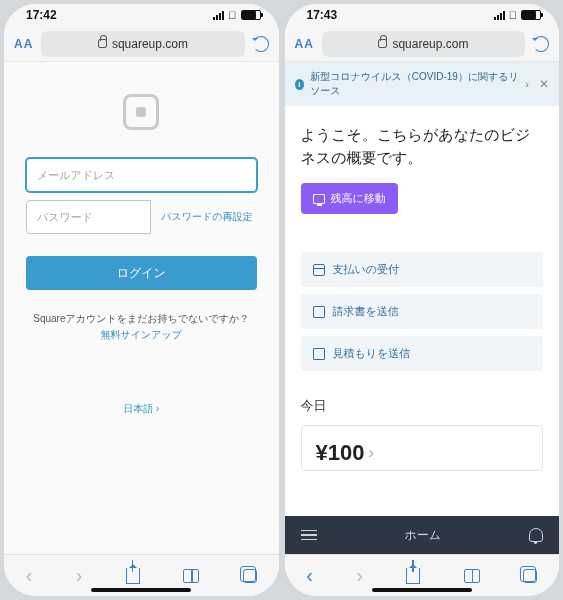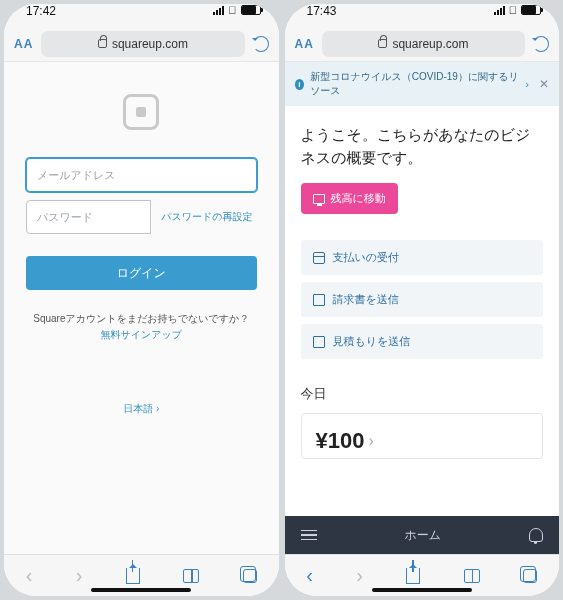--- a/index.html
+++ b/index.html
@@ -1,19 +1,19 @@
 <!DOCTYPE html>
 <html><head>
 <meta charset="utf-8">
 <style>
   * { box-sizing: border-box; margin: 0; padding: 0; font-family: -apple-system, BlinkMacSystemFont, "Hiragino Sans", sans-serif; }
   body { background: #d6d9dc; display: flex; gap: 6px; padding: 4px; }
   .phone { width: 276px; height: 592px; background: #fff; border-radius: 32px; overflow: hidden; display: flex; flex-direction: column; position: relative; }
   
-  .status { height: 22px; background: #f6f6f6; display: flex; align-items: flex-start; justify-content: space-between; padding: 0 18px 0 22px; font-size: 12px; font-weight: 400; color: #111; }
+  .status { height: 22px; background: #f6f6f6; display: flex; align-items: center; justify-content: space-between; padding: 0 18px 0 22px; font-size: 12px; font-weight: 700; color: #111; }
   .status .right { display: flex; align-items: center; gap: 4px; font-size: 11px; }
   .bars { display: inline-flex; align-items: flex-end; gap: 1px; }
   .bars i { width: 2px; background:#111; display:inline-block; }
   .bars i:nth-child(1){height:3px}.bars i:nth-child(2){height:5px}.bars i:nth-child(3){height:7px}.bars i:nth-child(4){height:9px}
   .batt { width:20px;height:10px;border:1px solid #111;border-radius:2px;position:relative;}
   .batt::after{content:"";position:absolute;right:-3px;top:2px;width:2px;height:4px;background:#111;border-radius:0 1px 1px 0;}
   .batt i{display:block;background:#111;height:100%;width:80%;border-radius:1px;}
   
   .addr { height: 36px; background: #f6f6f6; display:flex; align-items:center; gap:8px; padding: 0 10px; border-bottom:1px solid #e6e6e6;}
   .aa { font-size:12px;color:#3b82c4;font-weight:600;letter-spacing:1px;}
@@ -36,24 +36,24 @@
   .signup-prompt { margin-top:22px; font-size:10px; color:#555;}
   .signup-link { color:#2f8fbf; font-size:10px; margin-top:2px;}
   .lang { margin-top:60px; font-size:10px; color:#2f8fbf;}
   
   .banner { background:#e8f1f6; padding:8px 10px; font-size:10px; color:#2f6687; display:flex; align-items:center; gap:6px;}
   .banner .info{width:11px;height:11px;border-radius:50%;background:#2f8fbf;color:#fff;font-size:8px;display:flex;align-items:center;justify-content:center;font-weight:700;}
   .banner .chev{margin-left:auto;color:#2f8fbf;font-size:11px;}
   .banner .xx{color:#889; font-size:12px; margin-left:4px;}
   .dash { padding: 18px 16px 0; background:#fff;}
   .welcome { font-size:15px; font-weight:500; color:#222; line-height:1.5;}
-  .move-btn { margin-top:14px; display:inline-flex; align-items:center; gap:6px; background:#ec4899; color:#fff; font-size:11px; padding:8px 12px; border-radius:4px;}
+  .move-btn { margin-top:14px; display:inline-flex; align-items:center; gap:6px; background:#8b5cf6; color:#fff; font-size:11px; padding:8px 12px; border-radius:4px;}
   .move-btn .scr{width:12px;height:10px;border:1.3px solid #fff;border-radius:1px;position:relative;}
   .move-btn .scr::after{content:"";position:absolute;left:3px;bottom:-3px;width:5px;height:1.3px;background:#fff;}
-  .actions { margin-top:26px; display:flex; flex-direction:column; gap:7px;}
+  .actions { margin-top:38px; display:flex; flex-direction:column; gap:7px;}
   .action { background:#f1f5f8; padding:10px 12px; font-size:11px; color:#2f6fa0; display:flex; align-items:center; gap:8px; border-radius:3px;}
   .action .ic{width:12px;height:12px;display:inline-block;}
   .ic-card{border:1.3px solid #2f6fa0;border-radius:2px;position:relative;}
   .ic-card::after{content:"";position:absolute;left:0;right:0;top:3px;height:1.3px;background:#2f6fa0;}
   .ic-doc{border:1.3px solid #2f6fa0;border-radius:1px;}
   .ic-doc::before{content:"";position:absolute;}
   .today-h { margin-top:26px; font-size:13px; color:#333;}
   .card { margin-top:10px; border:1px solid #e2e5e8; border-radius:4px; padding:12px 14px 4px; }
   .card .lbl{font-size:10px;color:#777;}
   .card .amt{font-size:22px;font-weight:600;color:#222;margin-top:2px;display:flex;align-items:center;gap:4px;}

